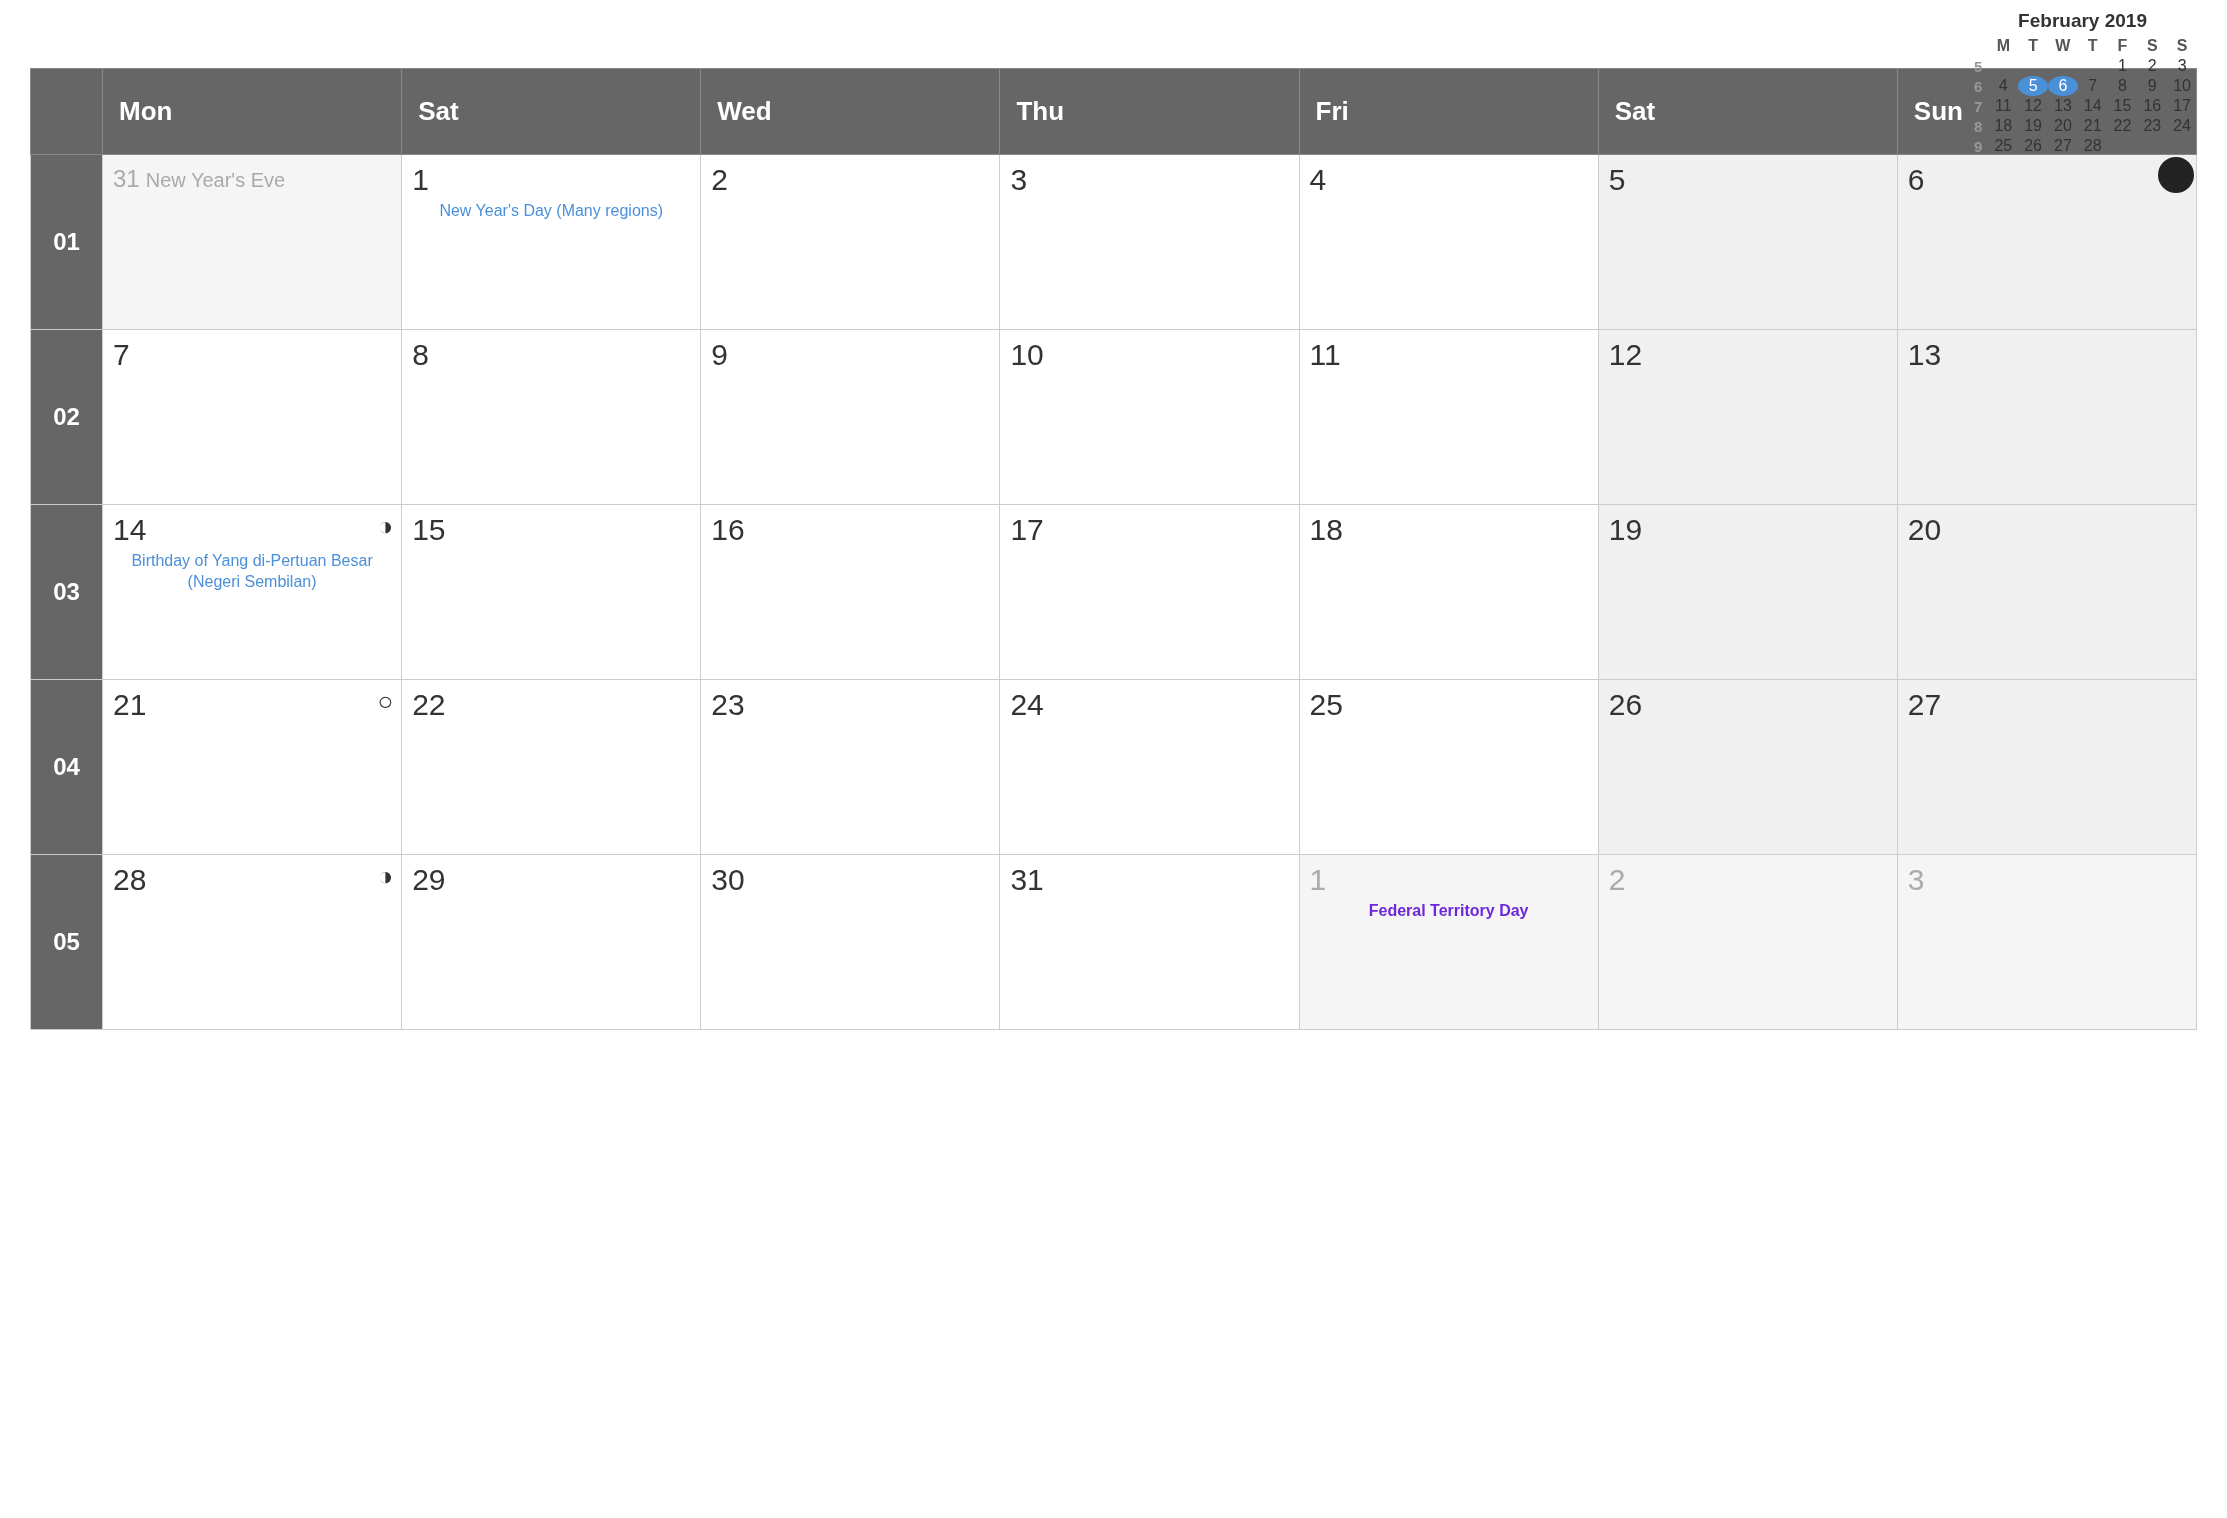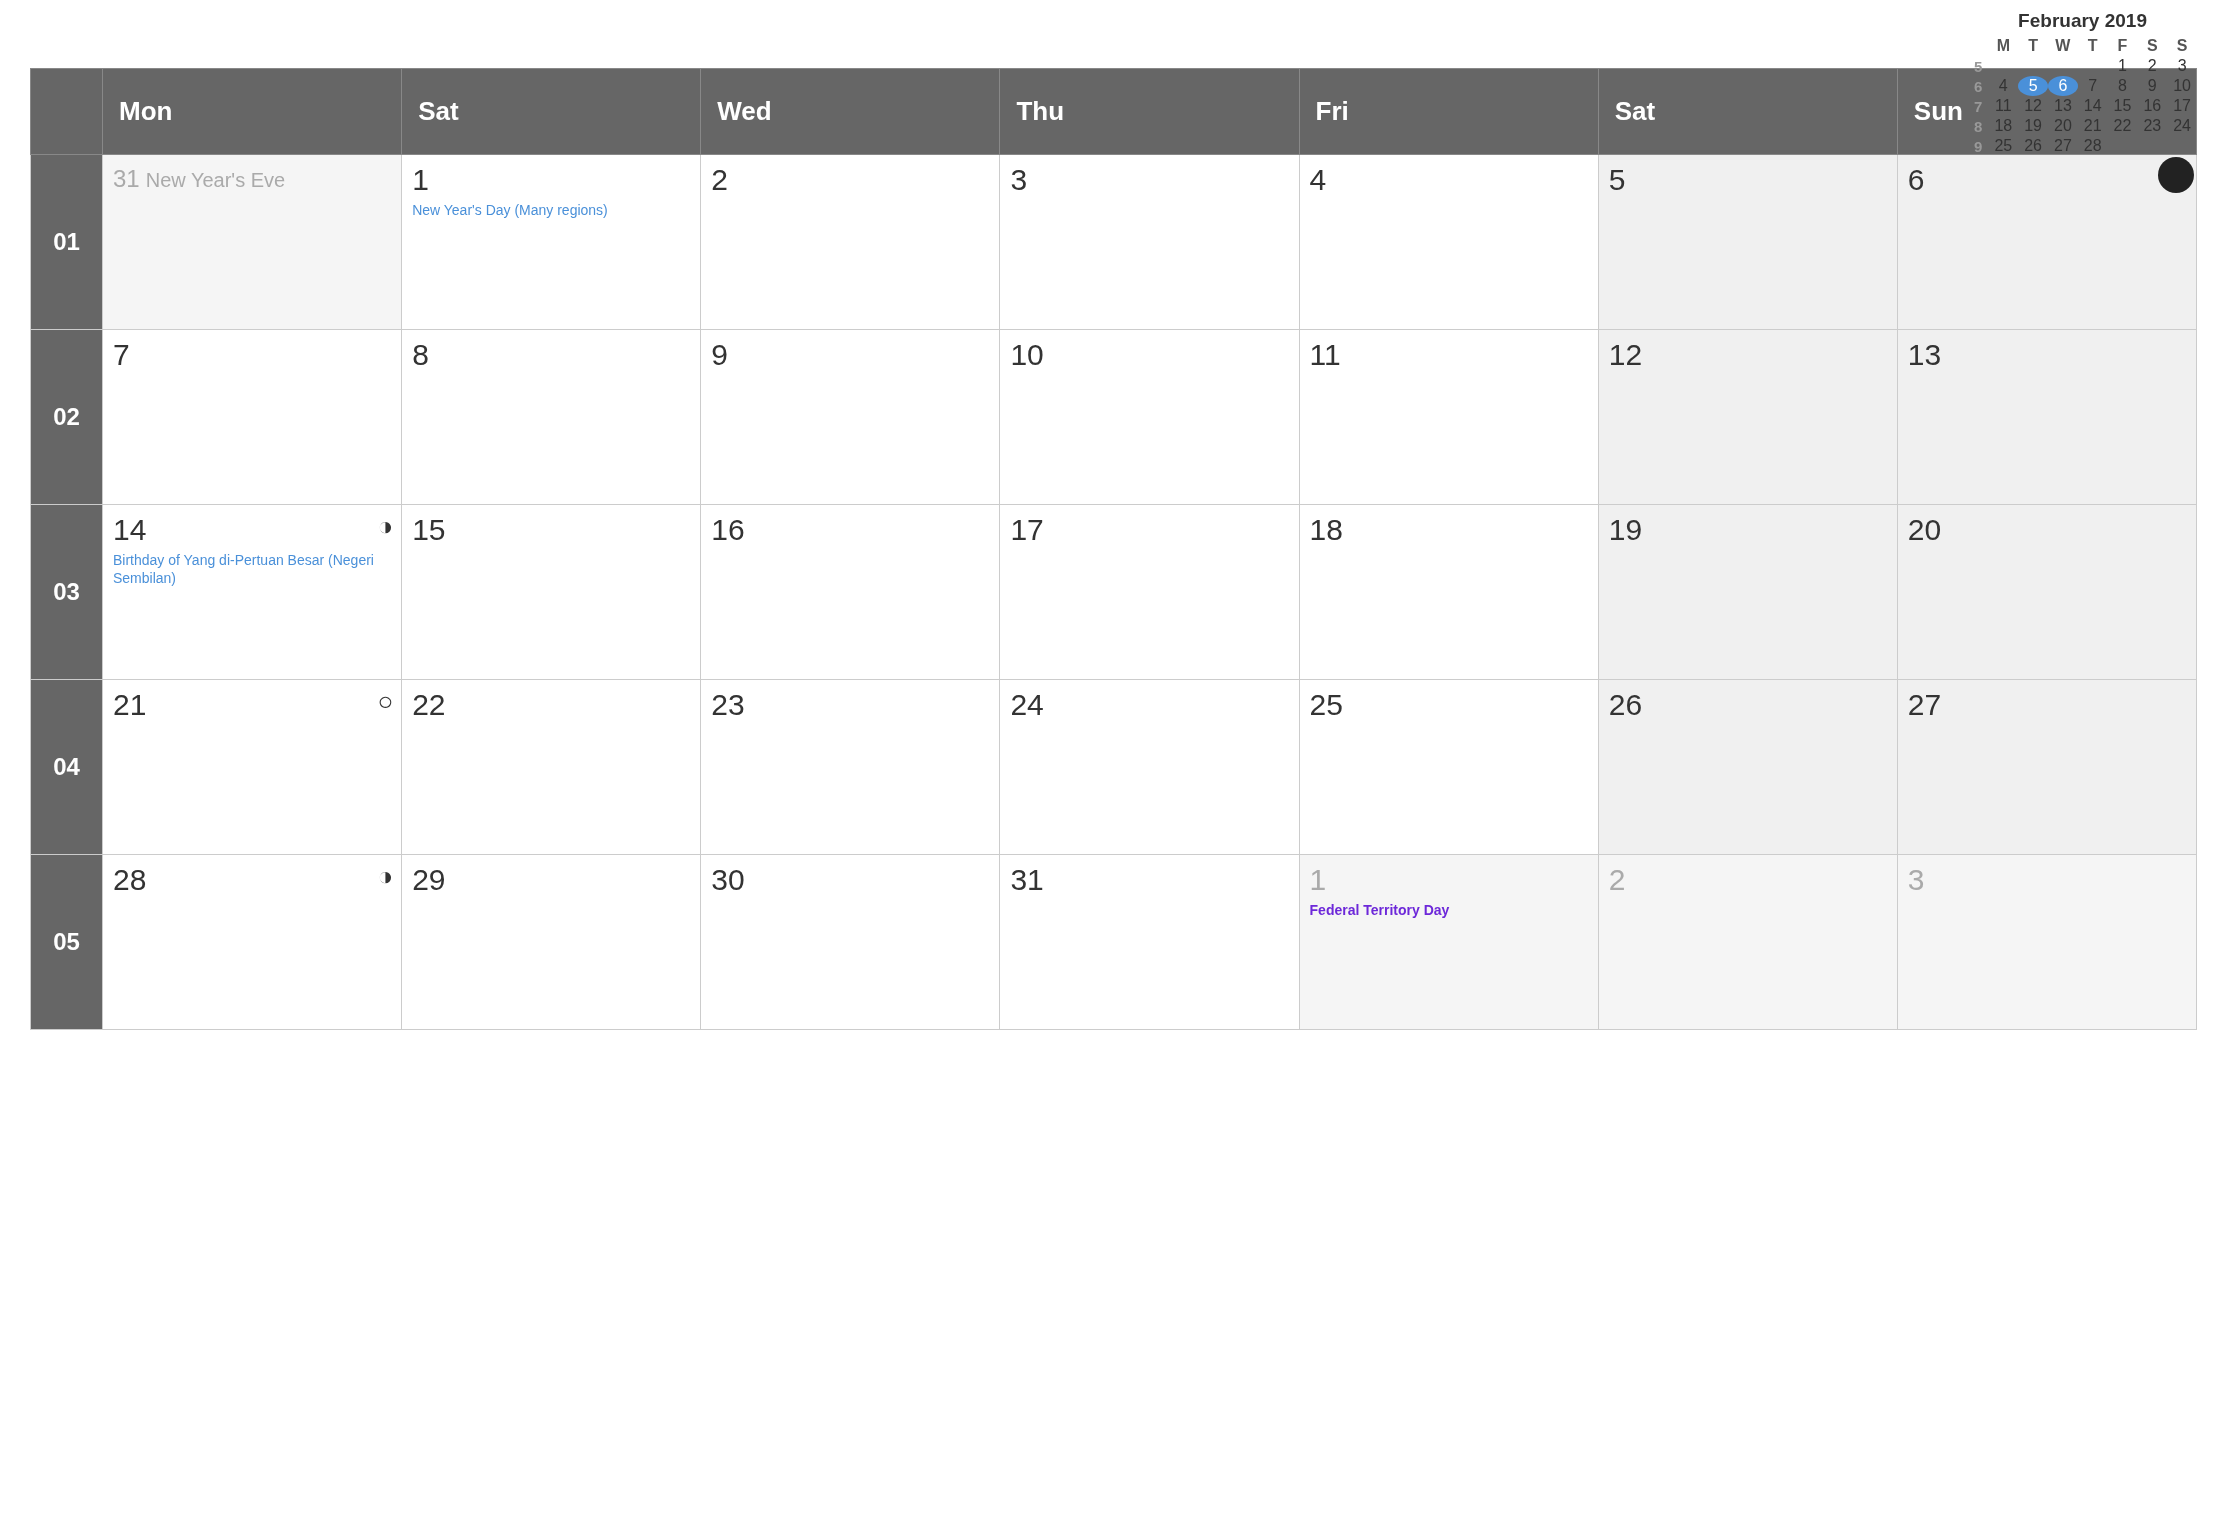--- a/index.html
+++ b/index.html
@@ -138,24 +138,25 @@
       font-size: 30px;
       color: #333;
       font-weight: 400;
     }
     .day-num.prev-month {
       color: #aaa;
       font-size: 24px;
     }
 
     .event-text {
-      font-size: 14px;
+      font-size: 16px;
       color: #4a90d9;
       line-height: 1.3;
       margin-top: 4px;
+      text-align: center;
     }
     .event-text.gray-event {
       color: #6d28d9;
       font-weight: bold;
     }
     .event-inline {
       display: inline;
       font-size: 20px;
       color: #aaa;
       margin-left: 6px;

